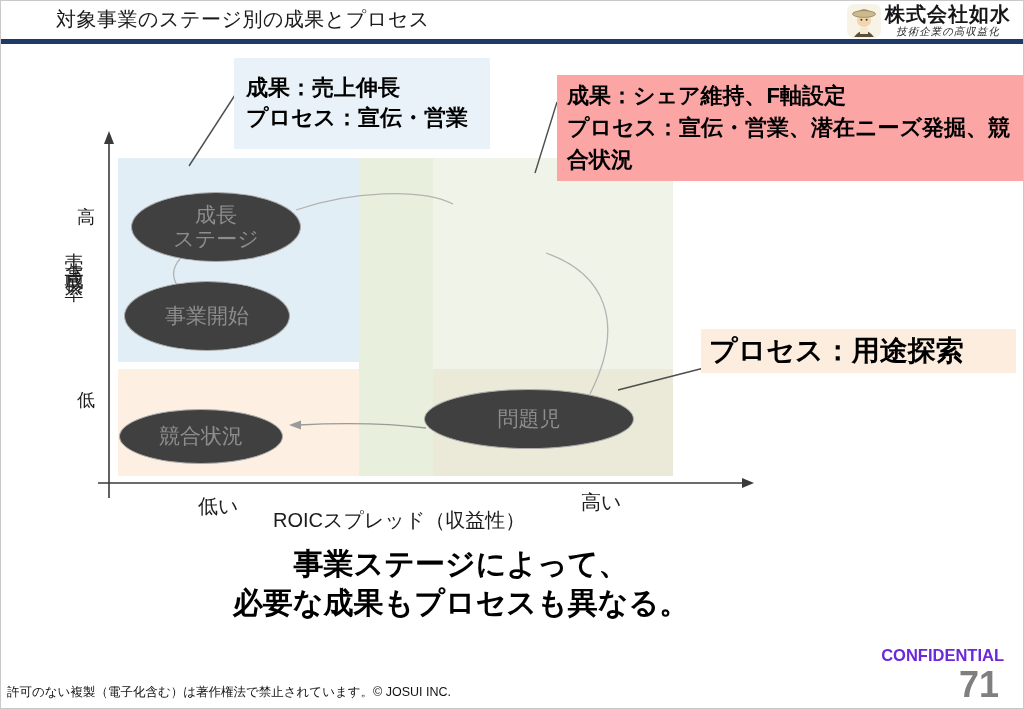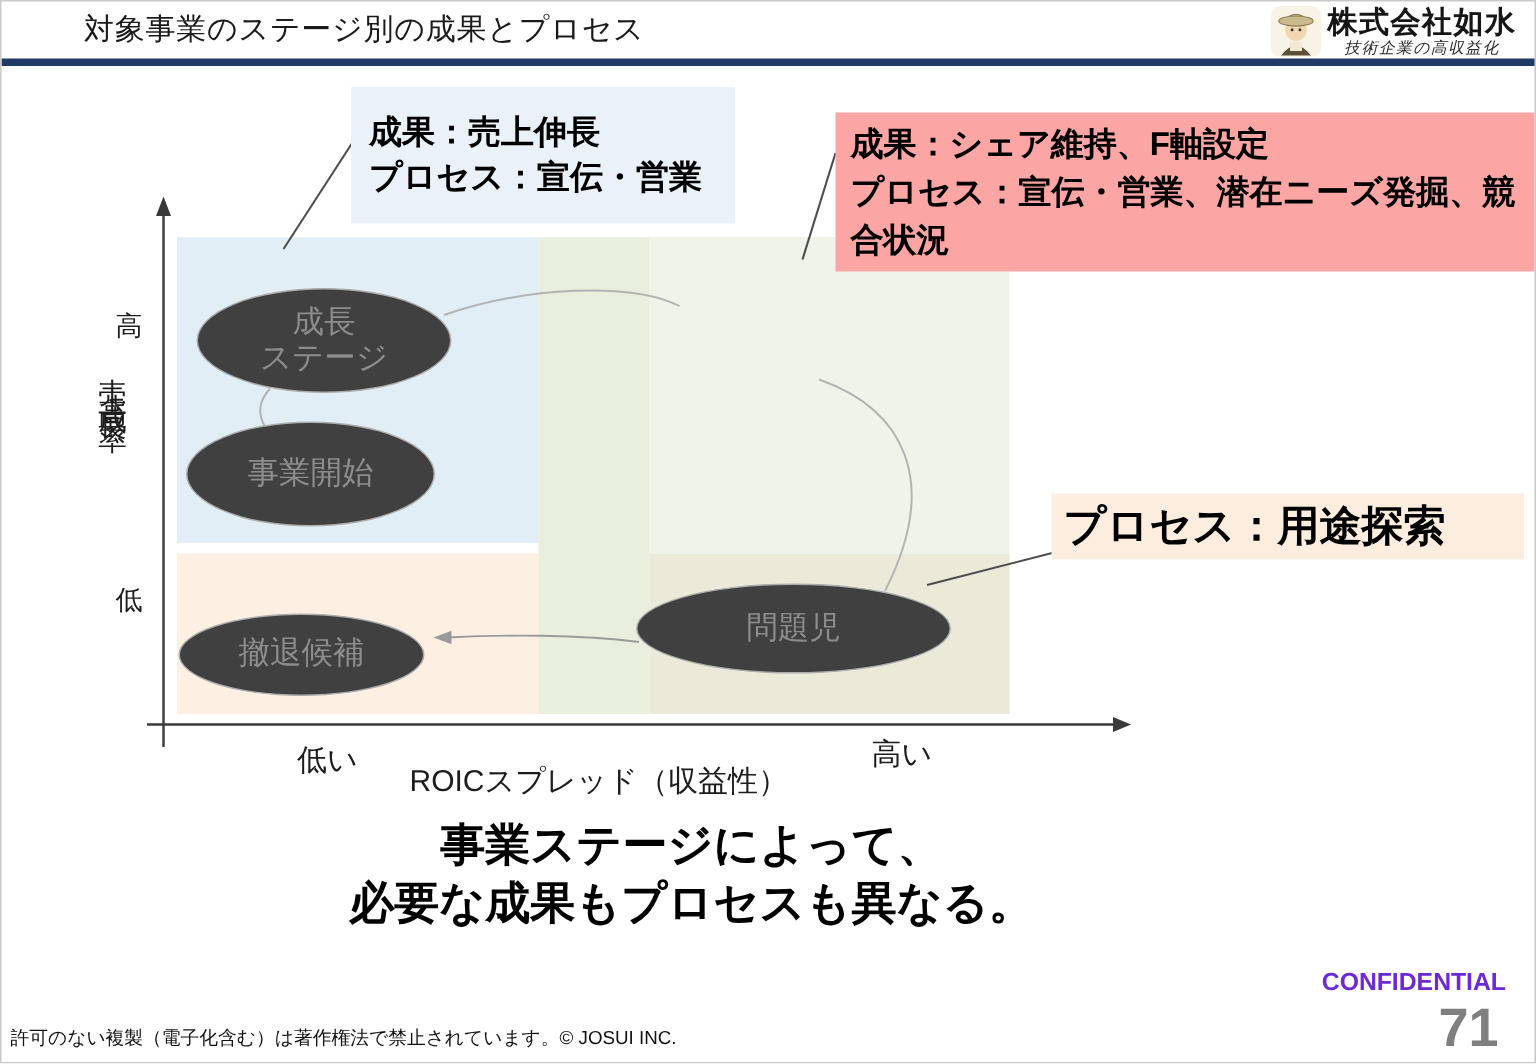--- a/index.html
+++ b/index.html
@@ -115,21 +115,21 @@
     <span>成長</span>
     <span>ステージ</span>
   </div>
   <div class="node" style="left:123px;top:280px;width:166px;height:70px;">
     <span>事業開始</span>
   </div>
   <div class="node" style="left:423px;top:388px;width:210px;height:60px;">
     <span>問題児</span>
   </div>
   <div class="node" style="left:118px;top:408px;width:164px;height:55px;">
-    <span>撤退候補</span>
+    <span>競合状況</span>
   </div>
 
   <div class="callout callout-growth">
     <div>成果：売上伸長</div>
     <div>プロセス：宣伝・営業</div>
   </div>
   <div class="callout callout-share">
     <span>成果：シェア維持、F軸設定</span><br>
     <span>プロセス：宣伝・営業、潜在ニーズ発掘、競合状況</span>
   </div>

